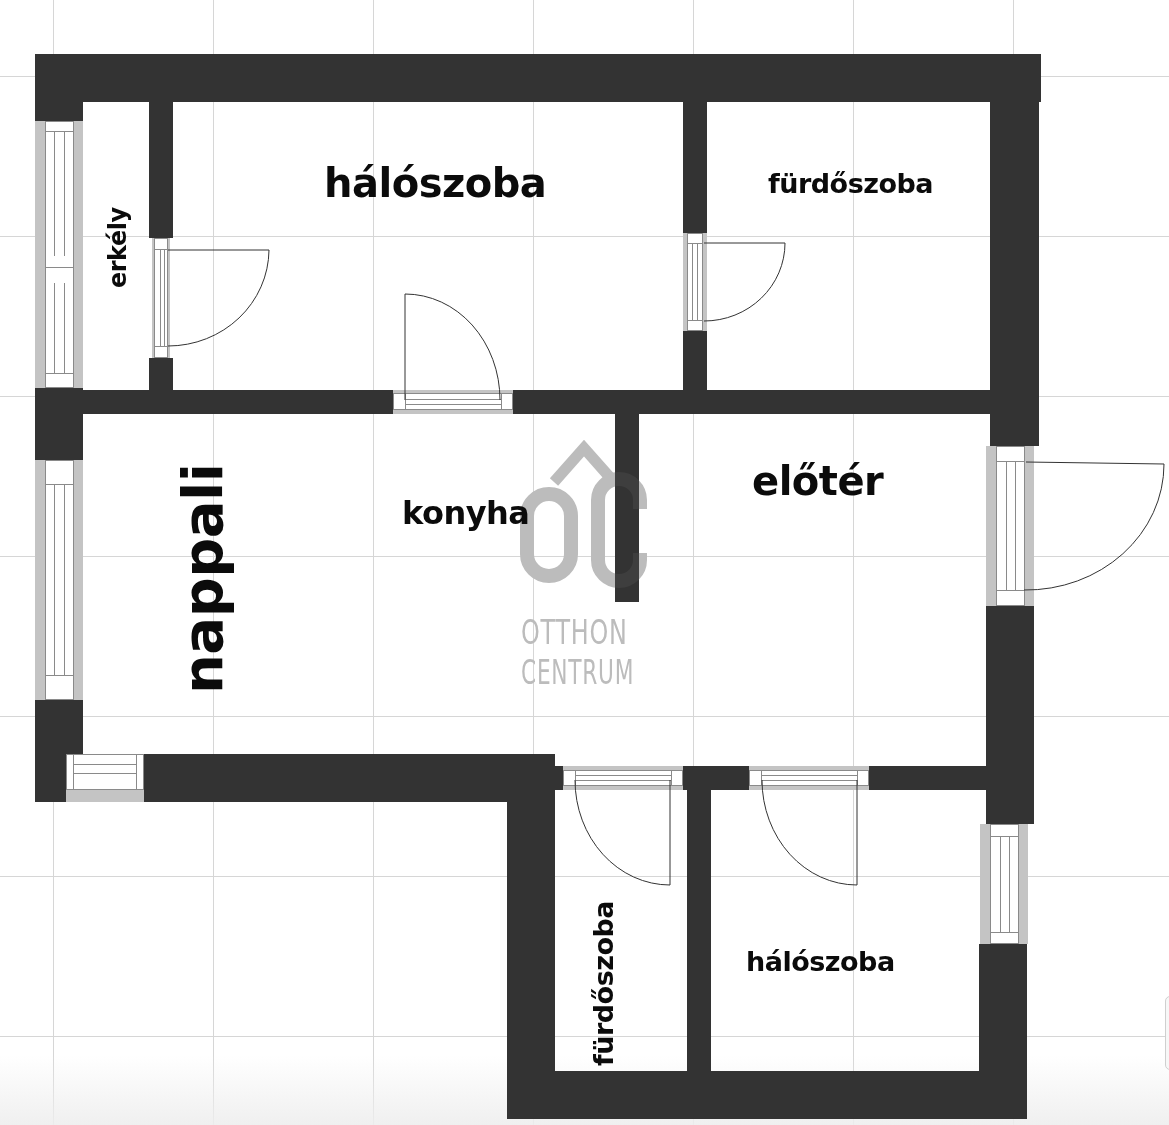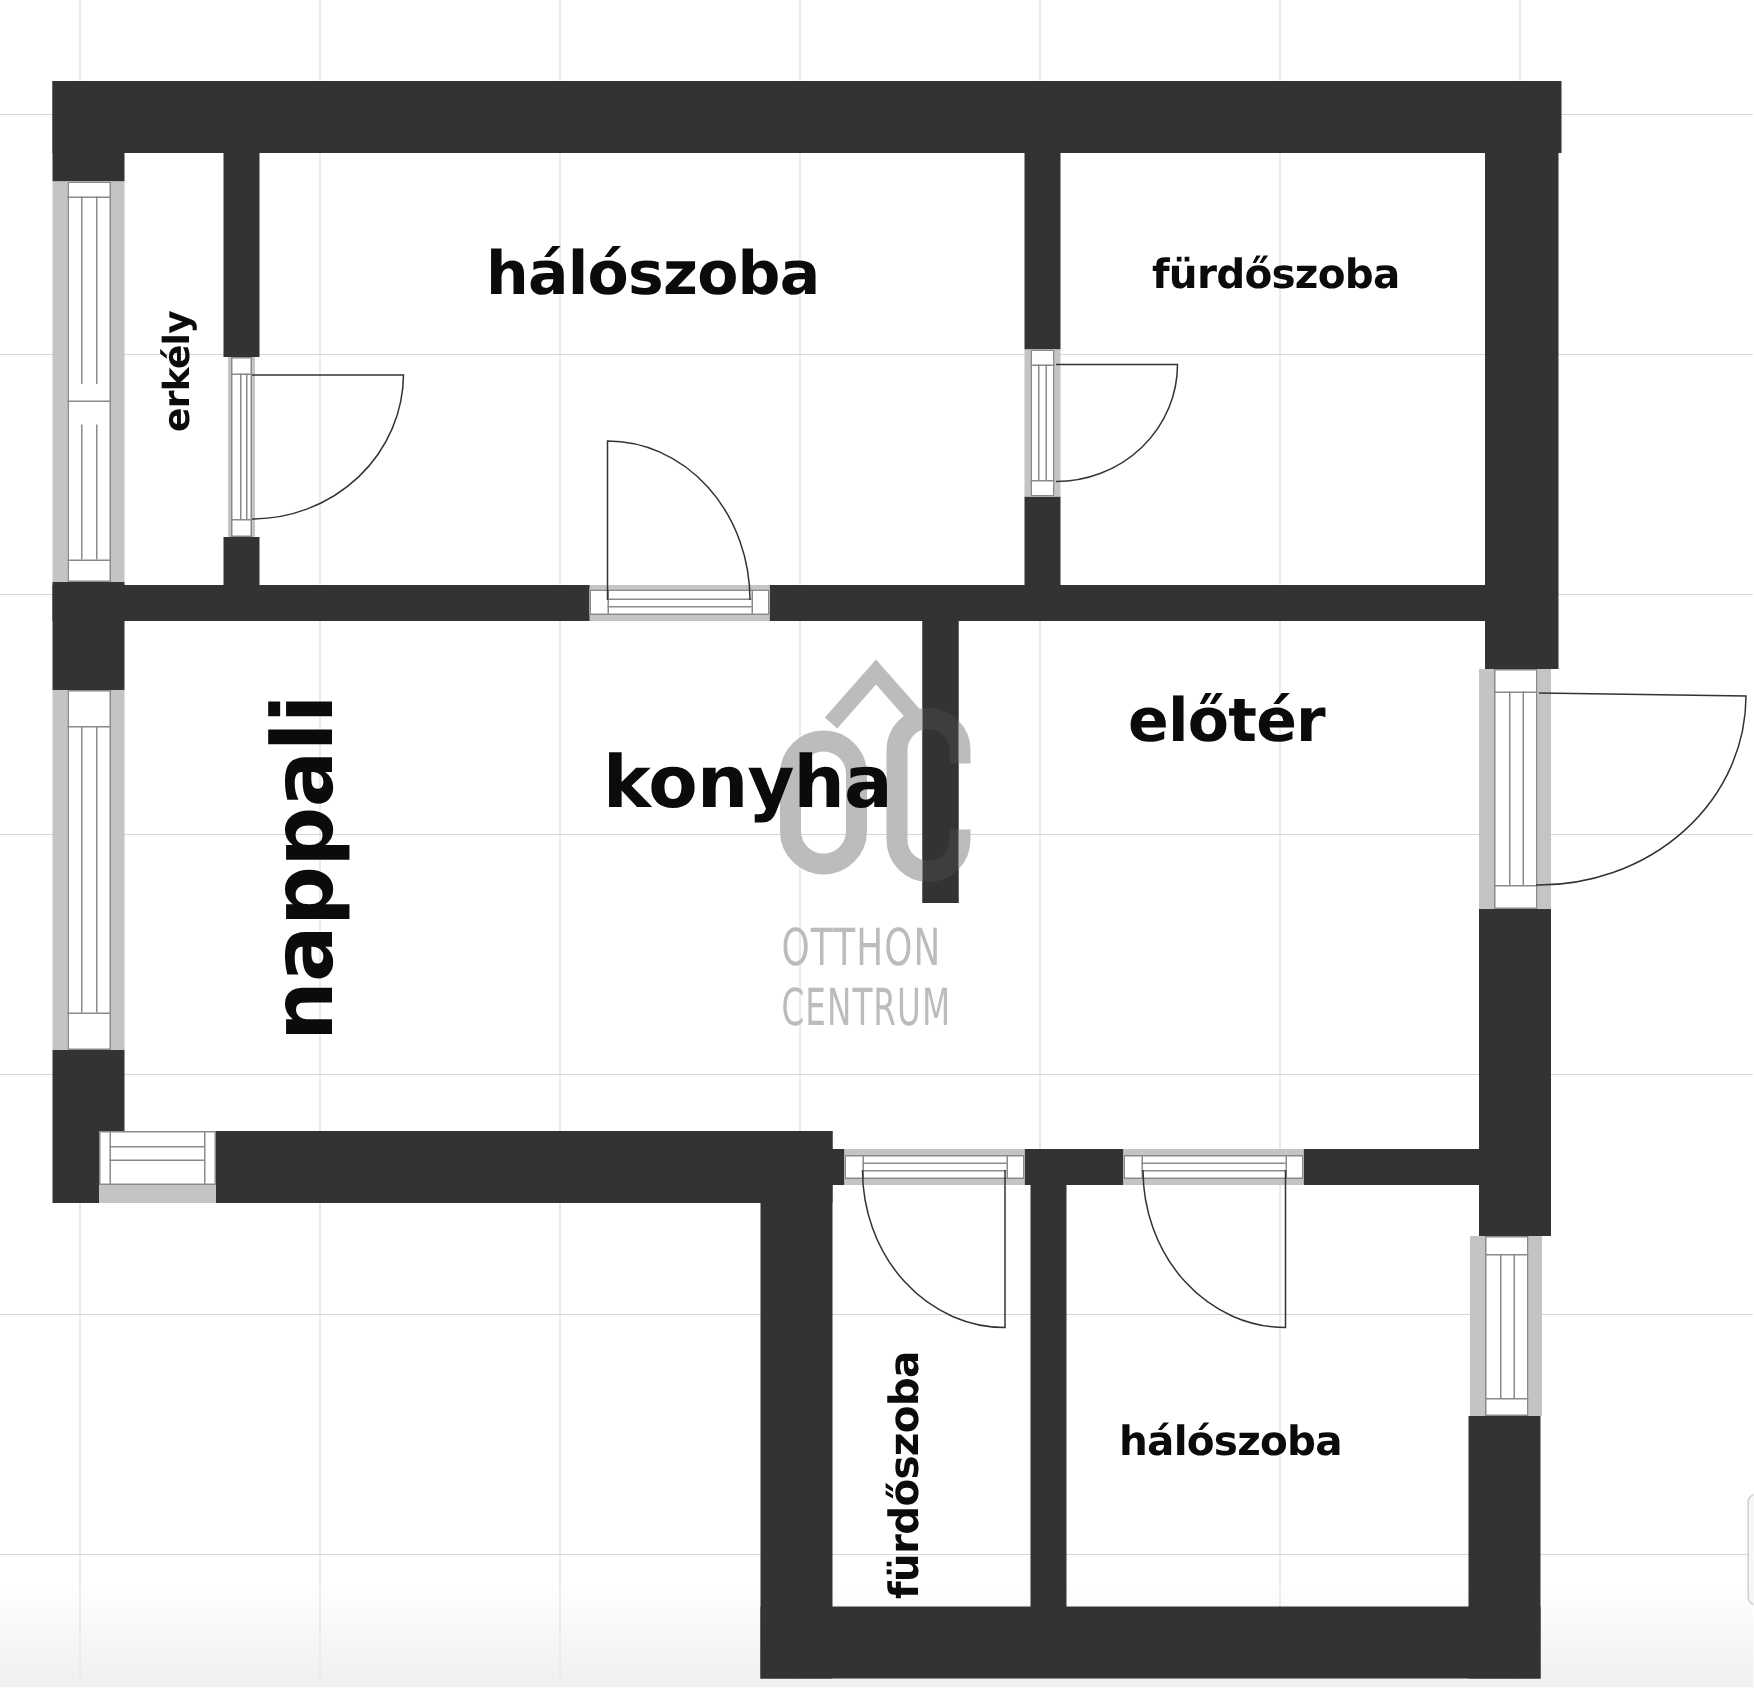--- a/index.html
+++ b/index.html
@@ -192,18 +192,18 @@
 </svg>
 <div class="logo-text" style="left:521px;top:612px;font-size:34px;transform:scaleX(0.78);transform-origin:left top;">OTTHON</div>
 <div class="logo-text" style="left:521px;top:652px;font-size:34px;transform:scaleX(0.71);transform-origin:left top;">CENTRUM</div>
 
 <div class="wall" style="left:615px;top:413px;width:24px;height:189px;opacity:0.92;"></div>
 
 <div class="label vert" style="left:104px;top:288px;font-size:24px;">erkély</div>
 <div class="label" style="left:324px;top:160px;font-size:40px;">hálószoba</div>
 <div class="label" style="left:768px;top:168px;font-size:27px;">fürdőszoba</div>
 <div class="label vert" style="left:170px;top:694px;font-size:56px;">nappali</div>
-<div class="label" style="left:402px;top:494px;font-size:48px;">konyha</div>
+<div class="label" style="left:402px;top:494px;font-size:32px;">konyha</div>
 <div class="label" style="left:752px;top:458px;font-size:40px;">előtér</div>
 <div class="label vert" style="left:588px;top:1066px;font-size:27px;">fürdőszoba</div>
 <div class="label" style="left:746px;top:946px;font-size:27px;">hálószoba</div>
 
 <div class="scroll-thumb"></div>
 
 </body></html>

